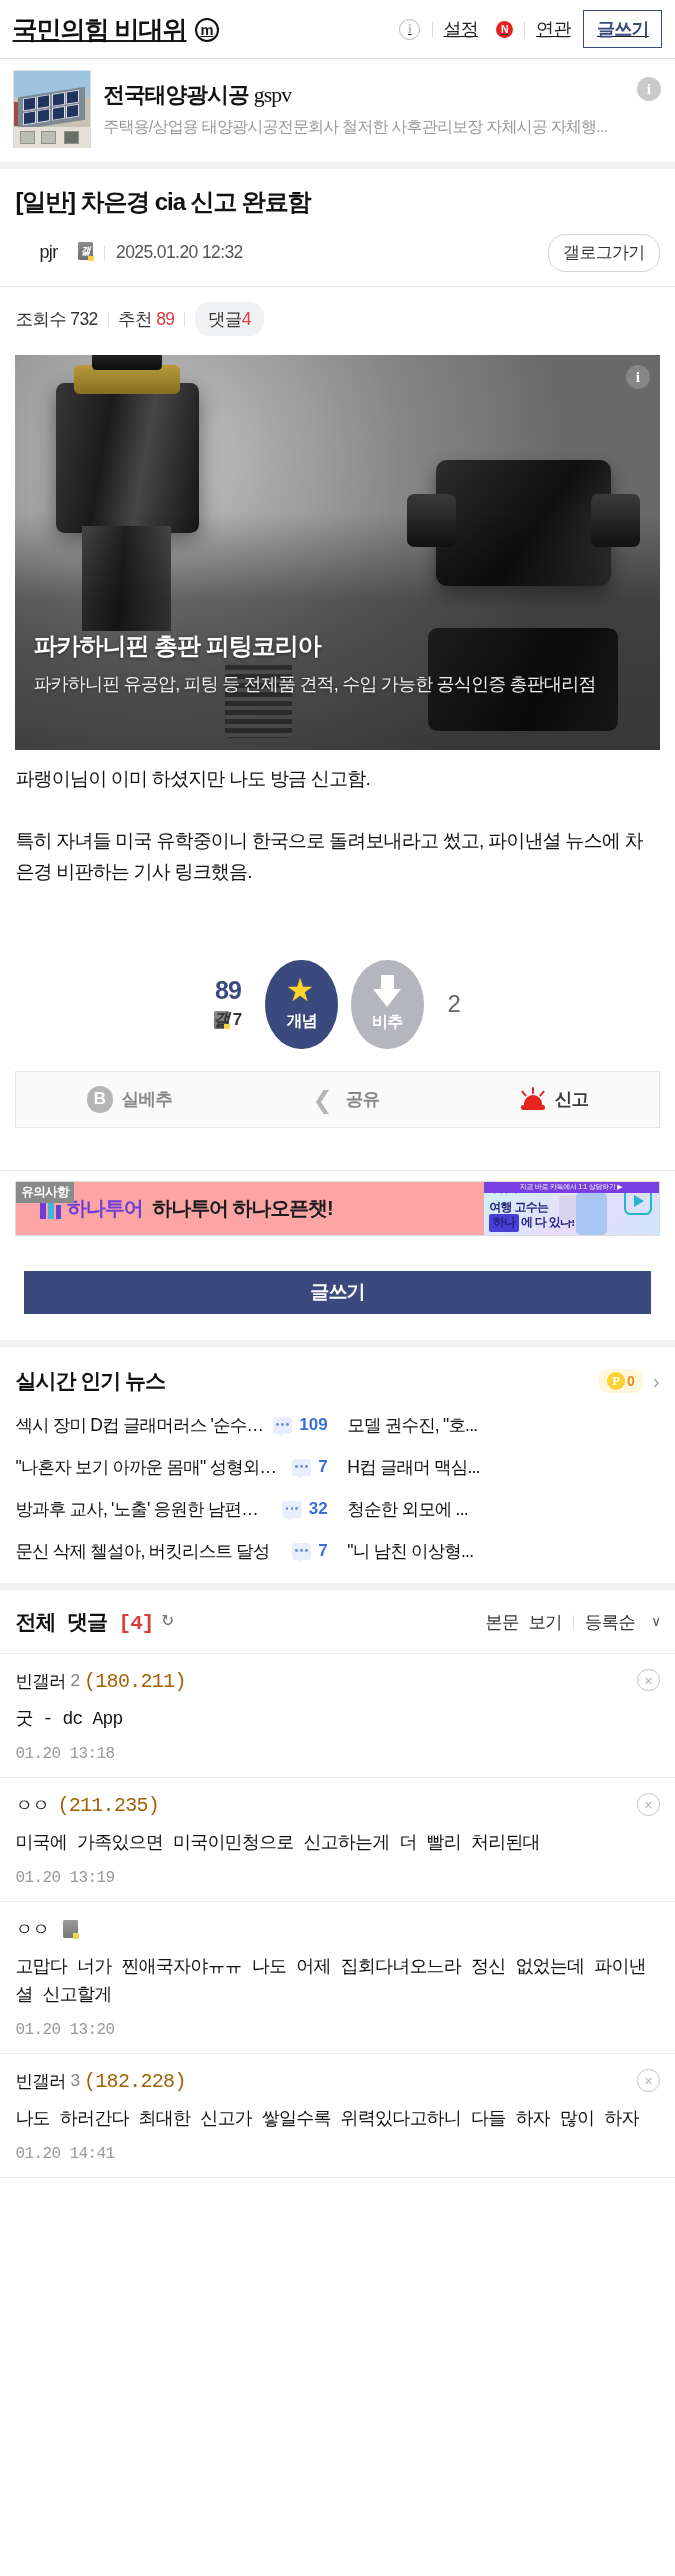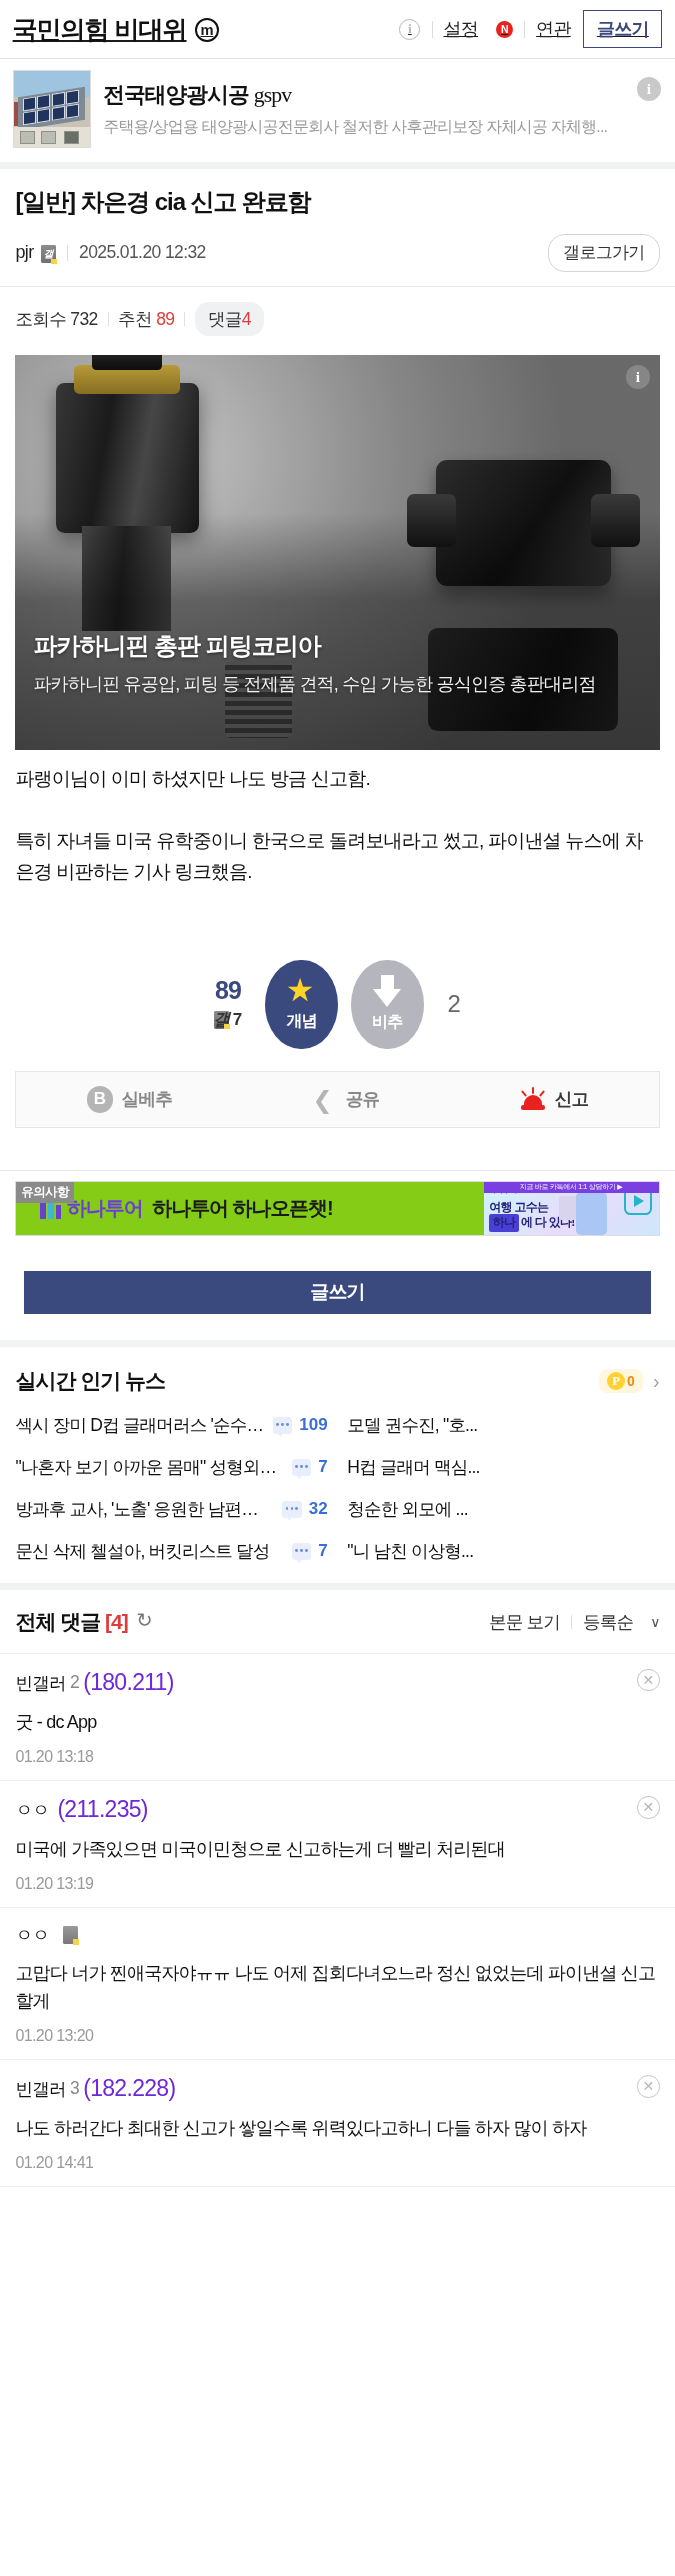--- a/index.html
+++ b/index.html
@@ -70,21 +70,21 @@
   .ad-info{
     position:absolute;right:14px;top:18px;width:24px;height:24px;border-radius:50%;
     background:#c9c9c9;color:#fff;font-size:15.4px;font-weight:bold;
     display:flex;align-items:center;justify-content:center;font-family:"Liberation Serif",serif;
   }
 
   
   .post-head{ padding:18px 15.4px 14px 15.4px; }
   .post-title{ font-size:24px;font-weight:bold;letter-spacing:-1.1px;line-height:1.25;color:#111; }
   .post-meta{ display:flex;align-items:center;margin-top:17px; }
-  .writer{ font-size:18px;color:#222;letter-spacing:-0.6px;display:flex;align-items:flex-end;gap:7px; }
+  .writer{ font-size:18px;color:#222;letter-spacing:-0.6px;display:flex;align-items:flex-start;gap:20px;margin-left:24px; }
   .dcicon{
     width:15.4px;height:18px;background:linear-gradient(#8c8c8c,#707070);border-radius:1.4px;
     display:inline-flex;align-items:center;justify-content:center;color:#fff;font-size:9.8px;
     font-weight:bold;font-style:italic;position:relative;
   }
   .dcicon:after{content:"";position:absolute;right:-0.7px;bottom:-0.7px;width:5.6px;height:5.6px;background:#f5d44a;}
   .meta-sep{ width:0.7px;height:15.4px;background:#ddd;margin:0 11.2px; }
   .post-date{ font-size:17.5px;color:#555;letter-spacing:-0.6px; }
   .gallog{
     margin-left:auto;border:0.7px solid #d4d4d4;border-radius:17px;background:#fff;
@@ -187,21 +187,21 @@
   .siren{ width:26.6px;height:24px;position:relative; }
   .siren .dome{position:absolute;left:4.2px;bottom:5.6px;width:18px;height:11.2px;border-radius:9px 9px 0 0;background:#e8231f;}
   .siren .base{position:absolute;left:1.4px;bottom:1.4px;width:24px;height:4.9px;border-radius:2.1px;background:#e8231f;}
   .siren i{position:absolute;background:#e8231f;width:2.1px;height:7px;border-radius:1.4px;}
   .siren .r1{left:12.6px;top:0;} .siren .r2{left:3.5px;top:2.8px;transform:rotate(-40deg);}
   .siren .r3{left:21.7px;top:2.8px;transform:rotate(40deg);}
   .act .t.red{ color:#3a3a3a; }
 
   
   .hana-wrap{ margin-top:42px;border-top:0.7px solid #e7e7e7;padding:9.8px 0 11.2px 0;background:#fff; }
-  .hana{ margin:0 15.4px;border:0.7px solid #dcdcdc;height:55px;display:flex;position:relative;overflow:hidden;background:#84cc16; }
+  .hana{ margin:0 15.4px;border:0.7px solid #dcdcdc;height:55px;display:flex;position:relative;overflow:hidden;background:#fca5a5; }
   .yui{ position:absolute;left:0;top:0;background:#8a8a8a;color:#fff;font-size:12.6px;font-weight:bold;padding:2.1px 4.9px;letter-spacing:-0.7px; }
   .hana-left{ display:flex;align-items:center;gap:9.8px;padding-left:24px;flex:1; }
   .hana-logo{ display:flex;align-items:center;gap:5.6px; }
   .hbars{ display:flex;gap:2.1px;align-items:flex-end; }
   .hbars i{ width:5.6px;background:#6b3fd4;display:block; }
   .hbars i:nth-child(1){height:17px;} .hbars i:nth-child(2){height:21px;background:#3fb6d4;} .hbars i:nth-child(3){height:14px;}
   .hana-brand{ font-size:20px;font-weight:bold;color:#6b3fd4;letter-spacing:-1.1px; }
   .hana-copy{ font-size:20px;color:#1a1a1a;letter-spacing:-1.1px;font-weight:bold; }
   .hana-img{
     width:175px;height:100%;flex:none;position:relative;overflow:hidden;
@@ -250,34 +250,34 @@
     text-overflow:ellipsis;flex:1;min-width:0;
   }
   .cbubble{ width:19.6px;height:17px;border-radius:3.5px;background:#e8eefb;position:relative;flex:none; }
   .cbubble:after{content:"";position:absolute;left:4.2px;bottom:-3.5px;border-left:4.2px solid transparent;
     border-right:2.8px solid transparent;border-top:4.2px solid #e8eefb;}
   .cbubble i{position:absolute;top:6.3px;width:2.8px;height:2.8px;border-radius:50%;background:#6f8fd6;}
   .cbubble i:nth-child(1){left:3.5px;} .cbubble i:nth-child(2){left:8.4px;} .cbubble i:nth-child(3){left:13.3px;}
   .cnum{ font-size:17px;font-weight:bold;color:#3a6fd8;flex:none; }
 
   
-  .cmt-sec{ border-top:7px solid #f1f2f4; }
+  .cmt-sec{ border-top:7px solid #f1f2f4;font-family:Liberation Mono, monospace; }
   .cmt-head{ display:flex;align-items:center;padding:18px 15.4px 17px 15.4px;border-bottom:0.7px solid #ececec; }
   .cmt-h-t{ font-size:21px;font-weight:bold;letter-spacing:-1px;color:#111; }
   .cmt-h-t .n{ color:#e03b3b; }
   .refresh{ width:21px;height:21px;margin-left:8.4px;color:#777;font-size:19.6px;line-height:19.6px;cursor:pointer; }
   .cmt-h-right{ margin-left:auto;display:flex;align-items:center;font-size:17.5px;color:#333;letter-spacing:-0.8px; }
   .cmt-h-right .sep{ width:0.7px;height:14px;background:#ddd;margin:0 11.2px; }
   .cmt-h-right .sel{ display:flex;align-items:center;gap:17px;cursor:pointer; }
   .caret{ font-size:14px;color:#555; }
 
   .cmt{ padding:15.4px 15.4px 14px 15.4px;border-bottom:0.7px solid #ececec;position:relative; }
   .cmt-user{ display:flex;align-items:center;gap:4.2px;font-size:17.5px;letter-spacing:-0.7px;color:#111; }
   .cmt-user .sfx{ color:#888; }
-  .cmt-user .ip{ color:#6d28d9;font-size:23px; }
+  .cmt-user .ip{ color:#a16207;font-size:20px; }
   .cmt-user .dcm{
     width:15.4px;height:18px;background:linear-gradient(#9a9a9a,#777);border-radius:1.4px;margin-left:1.4px;position:relative;
   }
   .cmt-user .dcm:after{content:"";position:absolute;right:-0.7px;bottom:-0.7px;width:5.6px;height:5.6px;background:#f5d44a;}
   .cmt-body{ font-size:18px;letter-spacing:-0.8px;line-height:1.55;color:#111;margin-top:12.6px; }
   .cmt-time{ font-size:16px;color:#9a9a9a;letter-spacing:-0.6px;margin-top:11.2px; }
   .cmt-x{
     position:absolute;right:15.4px;top:15.4px;width:22.4px;height:22.4px;border-radius:50%;
     border:1px solid #c6c6c6;color:#b5b5b5;font-size:14px;display:flex;align-items:center;
     justify-content:center;cursor:pointer;

